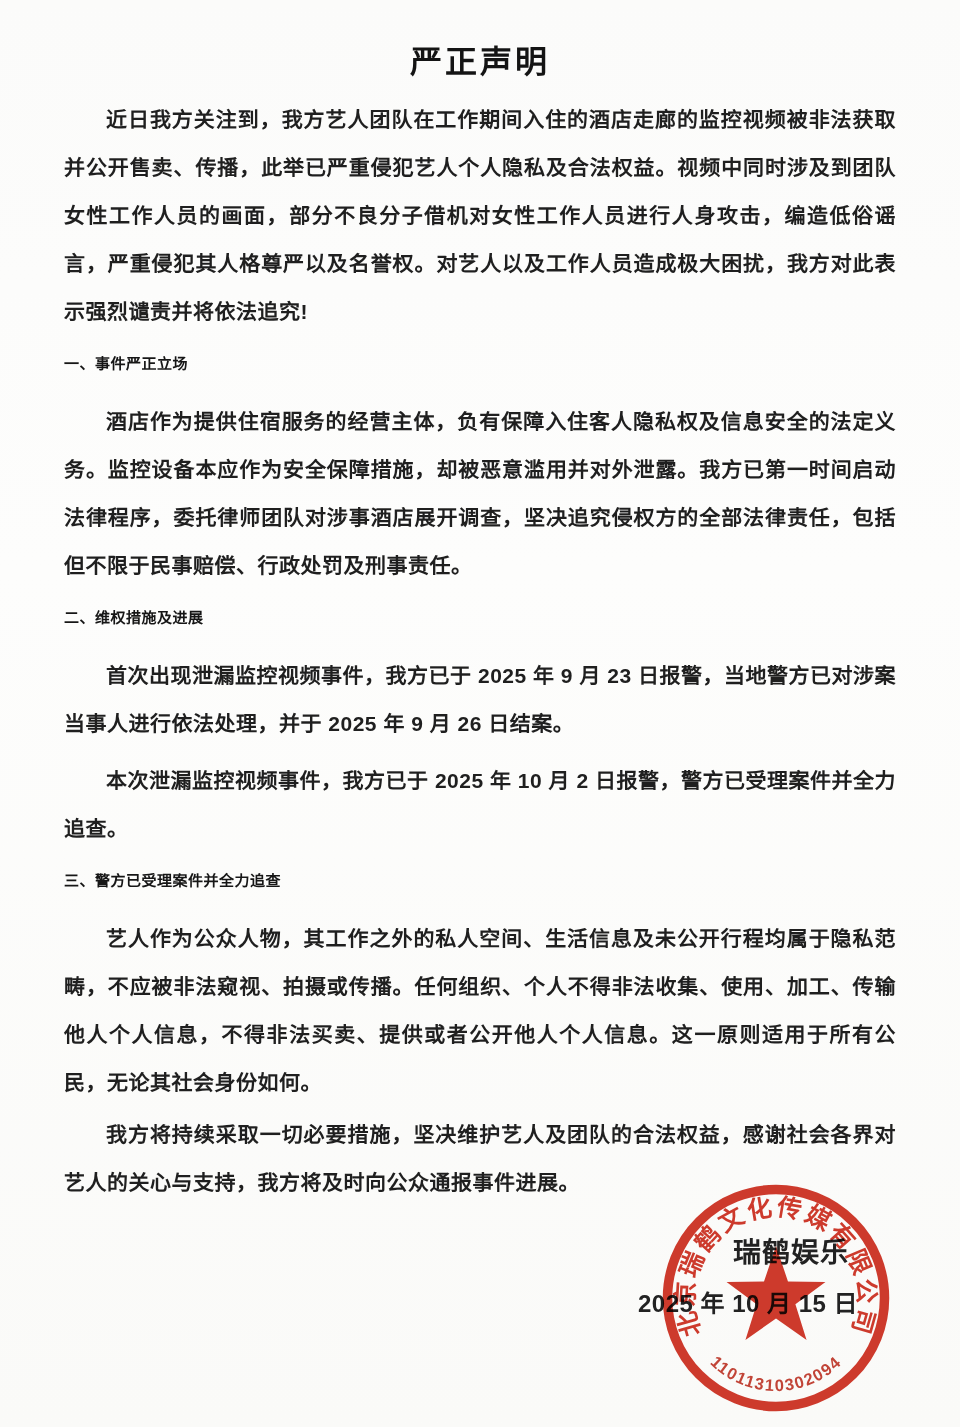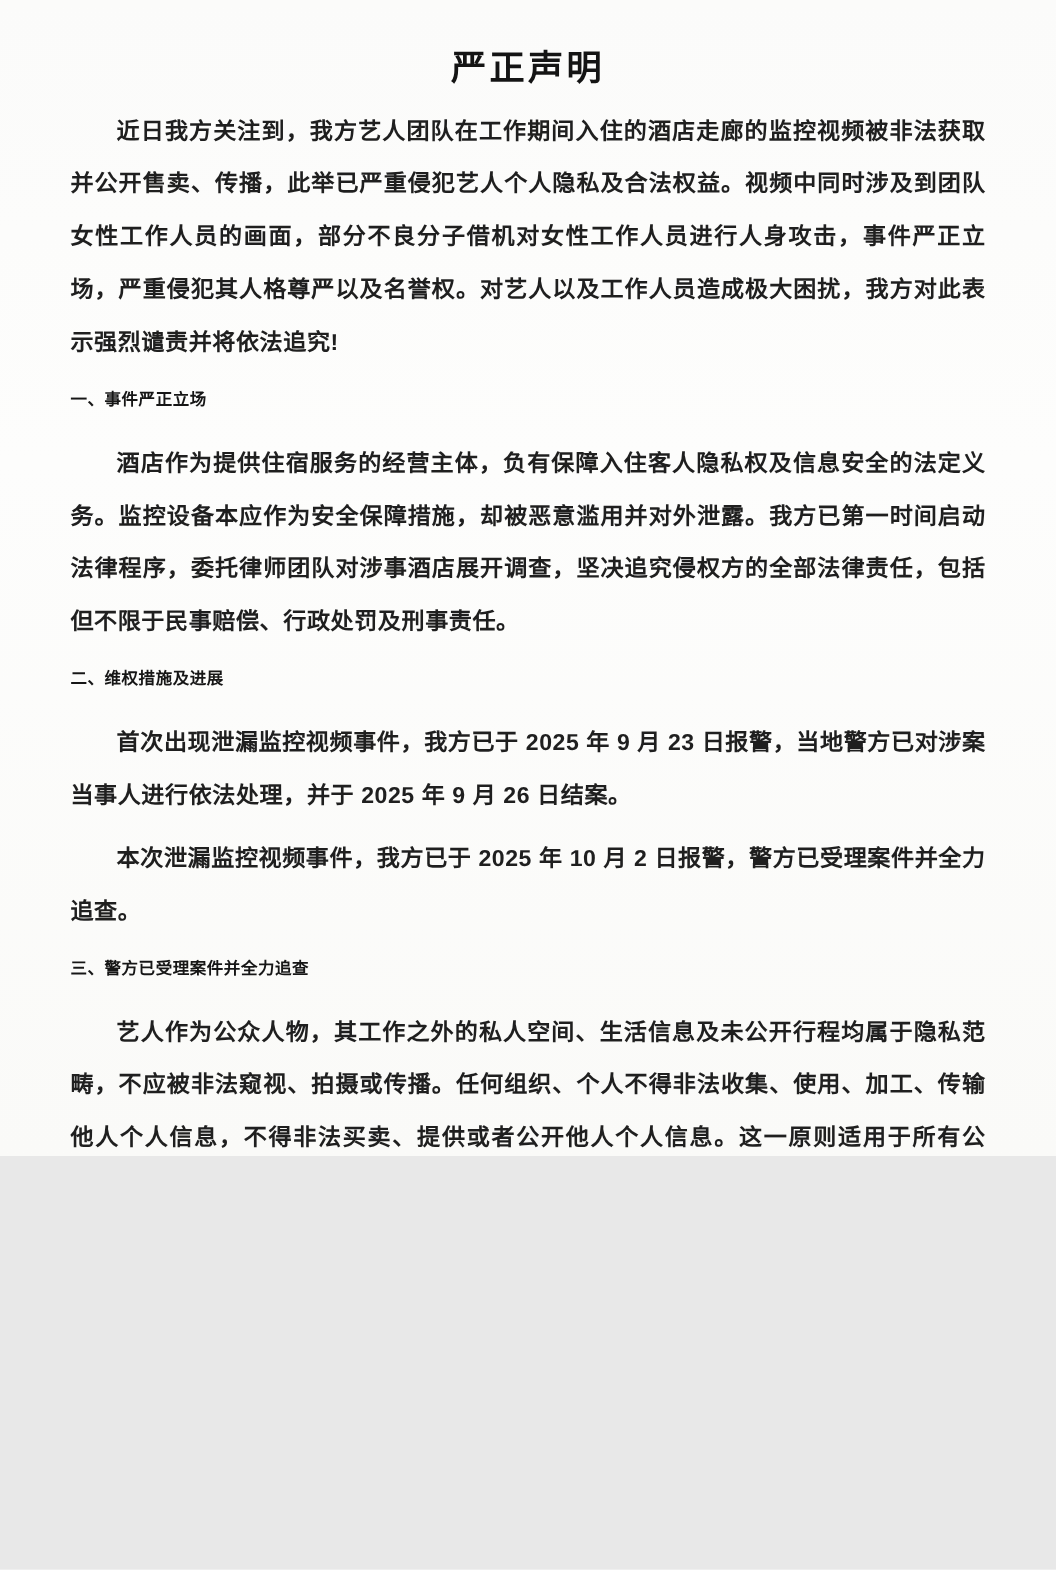--- a/index.html
+++ b/index.html
@@ -1,18 +1,18 @@
 <!DOCTYPE html>
 <html lang="zh-CN"><head>
 <meta charset="utf-8">
 <style>
   html,body{margin:0;padding:0;background:#e8e8e8;}
   .page{
     position:relative;
-    width:960px;height:1051px;
+    width:960px;height:1427px;
     margin:0 auto;
     background:#fcfcfb;
     background-image:linear-gradient(180deg,#fbfbfa 0%,#fdfdfc 40%,#fafaf8 100%);
     overflow:hidden;
     font-family:"Liberation Sans","DejaVu Sans",sans-serif;
     color:#1f1f1f;
     -webkit-font-smoothing:antialiased;
   }
   .doc-title{
     padding-top:36px;
@@ -83,32 +83,33 @@
 </style>
 </head>
 <body>
 
 <div class="page">
 
   <div class="doc-title">严正声明</div>
 
   <div class="content">
 
-    <p class="para intro">近日我方关注到，我方艺人团队在工作期间入住的酒店走廊的监控视频被非法获取并公开售卖、传播，此举已严重侵犯艺人个人隐私及合法权益。视频中同时涉及到团队女性工作人员的画面，部分不良分子借机对女性工作人员进行人身攻击，事件严正立场，严重侵犯其人格尊严以及名誉权。对艺人以及工作人员造成极大困扰，我方对此表示强烈谴责并将依法追究!</p>
+    <p class="para intro">近日我方关注到，我方艺人团队在工作期间入住的酒店走廊的监控视频被非法获取并公开售卖、传播，此举已严重侵犯艺人个人隐私及合法权益。视频中同时涉及到团队女性工作人员的画面，部分不良分子借机对女性工作人员进行人身攻击，编造低俗谣言，严重侵犯其人格尊严以及名誉权。对艺人以及工作人员造成极大困扰，我方对此表示强烈谴责并将依法追究!</p>
 
     <p class="sec-heading">一、事件严正立场</p>
     <p class="para p-after-h">酒店作为提供住宿服务的经营主体，负有保障入住客人隐私权及信息安全的法定义务。监控设备本应作为安全保障措施，却被恶意滥用并对外泄露。我方已第一时间启动法律程序，委托律师团队对涉事酒店展开调查，坚决追究侵权方的全部法律责任，包括但不限于民事赔偿、行政处罚及刑事责任。</p>
 
     <p class="sec-heading">二、维权措施及进展</p>
     <p class="para p-after-h">首次出现泄漏监控视频事件，我方已于 2025 年 9 月 23 日报警，当地警方已对涉案当事人进行依法处理，并于 2025 年 9 月 26 日结案。</p>
     <p class="para p-follow">本次泄漏监控视频事件，我方已于 2025 年 10 月 2 日报警，警方已受理案件并全力追查。</p>
 
     <p class="sec-heading">三、警方已受理案件并全力追查</p>
     <p class="para p-after-h">艺人作为公众人物，其工作之外的私人空间、生活信息及未公开行程均属于隐私范畴，不应被非法窥视、拍摄或传播。任何组织、个人不得非法收集、使用、加工、传输他人个人信息，不得非法买卖、提供或者公开他人个人信息。这一原则适用于所有公民，无论其社会身份如何。</p>
 
+    <p class="para closing">我方将持续采取一切必要措施，坚决维护艺人及团队的合法权益，感谢社会各界对艺人的关心与支持，我方将及时向公众通报事件进展。</p>
   </div>
 
   <div class="signature">瑞鹤娱乐</div>
   <div class="sign-date">2025 年 10 月 15 日</div>
 
   <svg class="stamp" viewBox="0 0 300 300" xmlns="http://www.w3.org/2000/svg">
     <defs>
       <path id="arcTop" d="M 77.6 188.5 A 82 82 0 1 1 222.4 188.5" fill="none"></path>
       <path id="arcBottom" d="M 76.7 207.3 A 93 93 0 0 0 223.3 207.3" fill="none"></path>
     </defs>

